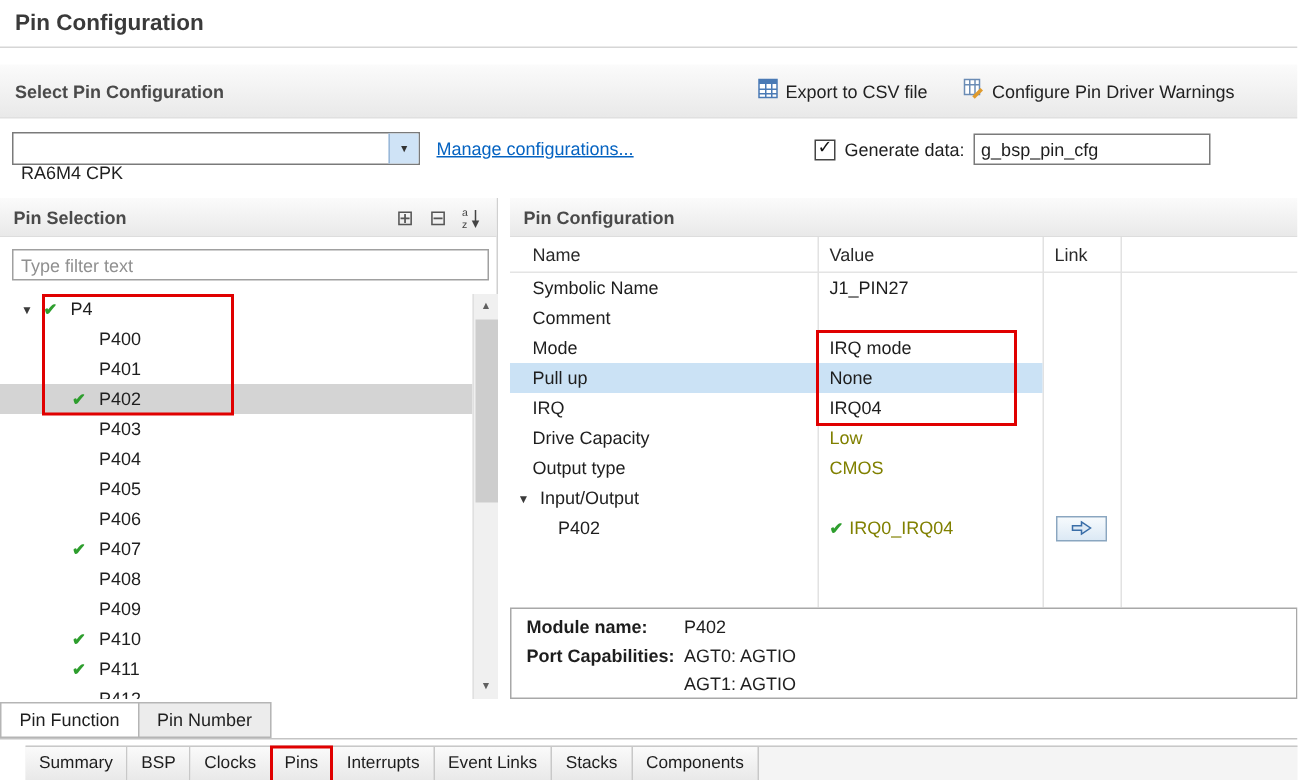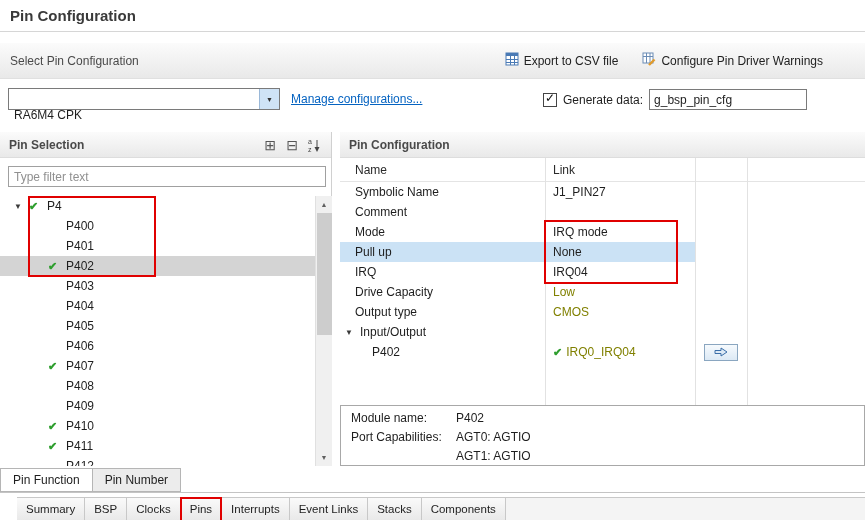--- a/index.html
+++ b/index.html
@@ -14,21 +14,21 @@
   }
   #app { position: absolute; inset: 0; border-radius: 24px; }
 
   .page-title { position: absolute; left: 10px; top: 7px; font-size: 15px; font-weight: bold; color: #3a3a3a; }
   .title-sep { position: absolute; left: 0; top: 31px; width: 865px; border-top: 1px solid #d6d6d6; }
 
   
   .sel-header { position: absolute; left: 0; top: 43px; width: 865px; height: 36px;
     background: linear-gradient(#fbfbfb, #e9e9e9); border-bottom: 1px solid #e0e0e0;
     display: flex; align-items: center; }
-  .sel-title { font-weight: normal; color: #4a4a4a; padding-left: 10px; }
+  .sel-title { font-weight: bold; color: #4a4a4a; padding-left: 10px; }
   .sel-actions { margin-left: auto; display: flex; gap: 24px; padding-right: 42px; align-items: center; }
   .action { display: flex; gap: 5px; align-items: center; cursor: pointer; color: #222; }
 
   
   .combo { position: absolute; left: 8px; top: 88px; width: 272px; height: 22px;
     border: 1px solid #7a7a7a; background: #fff; display: flex; align-items: center; cursor: pointer; }
   .combo-text { flex: 1; padding-left: 5px; margin-top: 32px; }
   .combo-arrow { width: 20px; height: 100%; background: #cfe3f6; border-left: 1px solid #9ab8d8;
     display: flex; align-items: center; justify-content: center; color: #333; font-size: 7px; }
   .manage-link { position: absolute; left: 291px; top: 92px; color: #0563c1; text-decoration: underline; cursor: pointer; }
@@ -88,21 +88,21 @@
   .olive { color: #808000; }
   .chk-green { color: #2e9e2e; font-size: 11px; font-weight: bold; }
   .prow .expander { width: 12px; font-size: 8px; color: #3a3a3a; }
   .link-btn { width: 34px; height: 17px; border: 1px solid #8aa6c0;
     background: linear-gradient(#f6fafd, #dce9f5); display: flex; align-items: center; justify-content: center; cursor: pointer; }
   .vals-redbox { position: absolute; left: 204px; top: 88px; width: 134px; height: 64px;
     border: 2px solid #e00000; z-index: 4; pointer-events: none; }
   .info-box { position: absolute; left: 0; top: 273px; width: 525px; height: 61px;
     border: 1px solid #a8a8a8; background: #fff; overflow: hidden; }
   .info-line { display: flex; padding: 5px 0 0 10px; }
-  .info-label { width: 105px; font-weight: normal; }
+  .info-label { width: 105px; font-weight: bold; }
 
   
   .view-tabs { position: absolute; left: 0; top: 468px; height: 25px; display: flex; }
   .vtab { height: 24px; padding: 0 12px; display: flex; align-items: center;
     border: 1px solid #b5b5b5; background: #ececec; cursor: pointer; }
   .vtab.active { background: #fff; }
   .vtab + .vtab { margin-left: -1px; }
   .tabs-sep { position: absolute; left: 0; top: 492px; width: 865px; border-top: 1px solid #c4c4c4; }
 
   
@@ -254,20 +254,21 @@
     </div>
   </div>
 
   <div class="right-panel">
     <div class="panel-header">
       <span class="panel-title">Pin Configuration</span>
     </div>
 
     <div class="grid-header">
       <span class="gh-name">Name</span>
+      <span class="gh-value">Value</span>
       <span class="gh-link">Link</span>
     </div>
     <div class="col-sep" style="left:205px;"></div>
     <div class="col-sep" style="left:355px;"></div>
     <div class="col-sep" style="left:407px;"></div>
 
     <div class="grid-rows">
       <div class="prow">
         <span class="c-name">
             <span>Symbolic Name</span>

